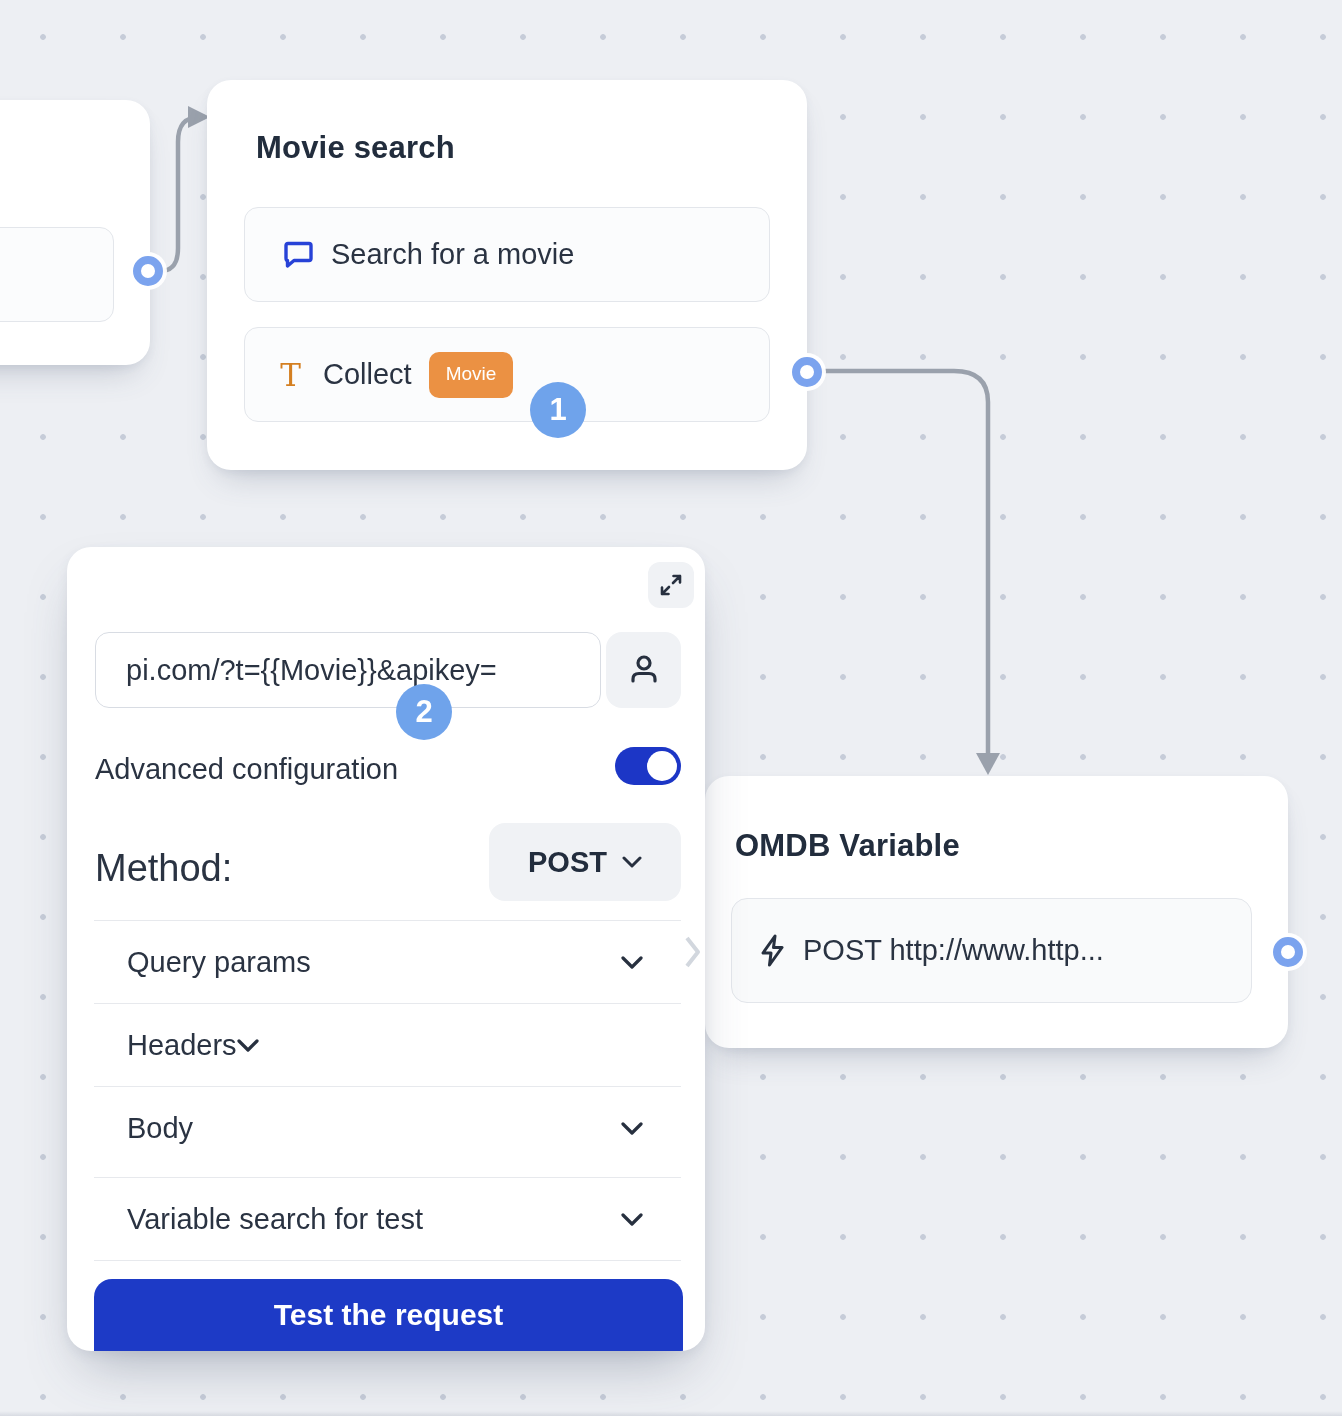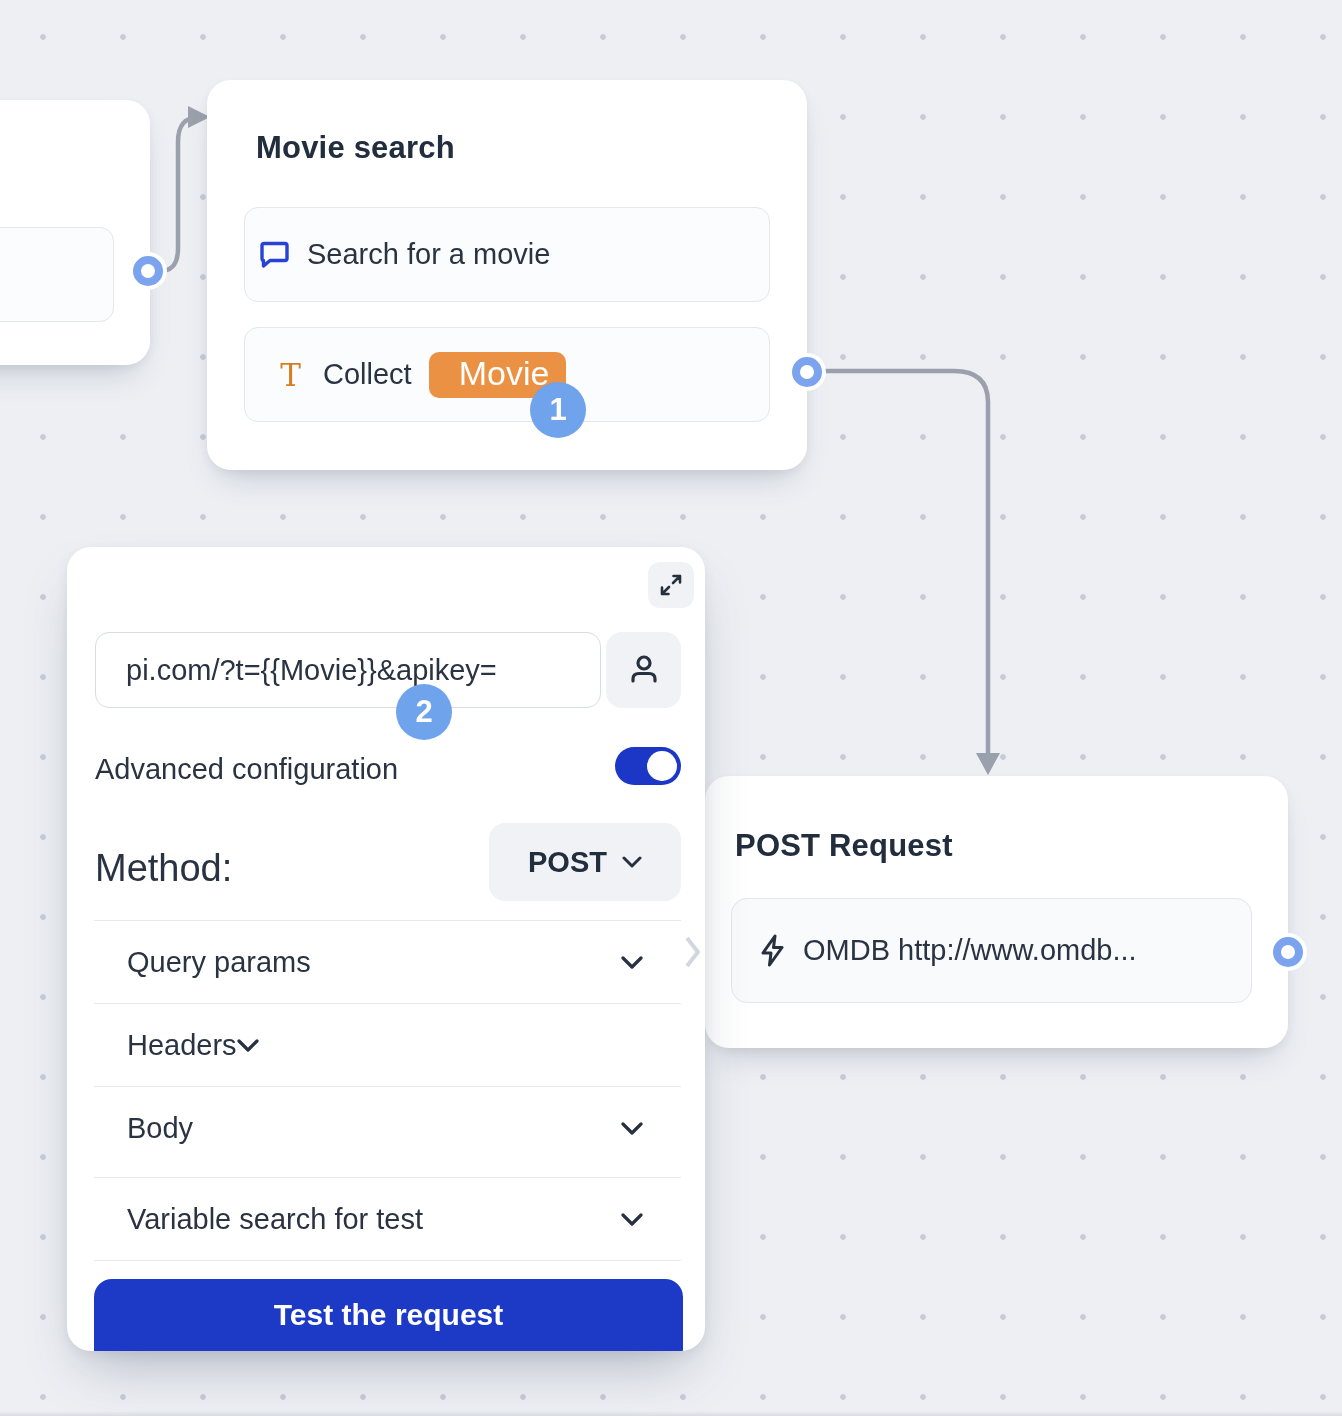--- a/index.html
+++ b/index.html
@@ -35,21 +35,21 @@
     position:absolute;width:14px;height:14px;background:#fff;border:8px solid #7BA3EE;
     border-radius:50%;z-index:30;box-shadow:0 0 0 4px rgba(255,255,255,.95);
   }
   .badge{
     position:absolute;width:56px;height:56px;border-radius:50%;
     background:#6FA3EB;color:#fff;font-size:31px;font-weight:700;
     display:flex;align-items:center;justify-content:center;z-index:32;
   }
   .chip{
     background:#EB9143;color:#fff;border-radius:10px;
-    padding:5px 17px 8px 30px;font-size:34px;line-height:33px;
+    padding:5px 17px 8px 17px;font-size:19px;line-height:33px;
   }
   svg.icon{display:block;}
   .gray-btn{background:#F0F2F5;border:none;display:flex;align-items:center;justify-content:center;cursor:pointer;}
 </style>
 </head>
 <body>
 
 <div id="canvas">
 
   <svg style="position:absolute;left:0;top:0;z-index:5;" width="1342" height="1416" viewBox="0 0 1342 1416" fill="none">
@@ -59,21 +59,21 @@
     <polygon points="976,753 1000,753 988,775" fill="#9AA1AC"></polygon>
   </svg>
 
   <div class="card" style="left:-60px;top:100px;width:210px;height:265px;z-index:10;"></div>
   <div class="node-row" style="left:-40px;top:227px;width:154px;height:95px;z-index:11;"></div>
   <div class="port" style="left:133px;top:256px;"></div>
 
   <div class="card" style="left:207px;top:80px;width:600px;height:390px;z-index:10;"></div>
   <div class="node-title" style="left:256px;top:130px;z-index:11;">Movie search</div>
 
-  <div class="node-row" style="left:244px;top:207px;width:526px;height:95px;z-index:11;padding-left:14px;gap:17px;">
+  <div class="node-row" style="left:244px;top:207px;width:526px;height:95px;z-index:11;padding-left:38px;gap:17px;">
     <svg class="icon" width="31" height="29" viewBox="0 0 31 29">
       <path d="M5 3.5 H26 Q28 3.5 28 5.5 V18.5 Q28 20.5 26 20.5 H11 L4.5 26 V20.5 Q3 20.5 3 18 V5.5 Q3 3.5 5 3.5 Z" fill="none" stroke="#2742D7" stroke-width="3.4" stroke-linejoin="round"></path>
     </svg>
     <span class="row-label">Search for a movie</span>
   </div>
 
   <div class="node-row" style="left:244px;top:327px;width:526px;height:95px;z-index:11;padding-left:30px;gap:17px;">
     <span style="font-family:'DejaVu Serif','Liberation Serif',serif;font-size:31px;color:#D47F21;width:31px;text-align:center;">T</span>
     <span class="row-label">Collect</span>
     <span class="chip">Movie</span>
@@ -144,27 +144,27 @@
       </div>
     </div>
 
     <button style="position:absolute;left:27px;bottom:0;width:589px;height:72px;
                    border:none;border-radius:18px 18px 0 0;background:#1D3AC6;color:#fff;
                    font-family:'Liberation Sans','DejaVu Sans',sans-serif;
                    font-size:30px;font-weight:700;cursor:pointer;">Test the request</button>
   </div>
 
   <div class="card" style="left:705px;top:776px;width:583px;height:272px;z-index:12;"></div>
-  <div class="node-title" style="left:735px;top:828px;z-index:13;">POST Request</div>
+  <div class="node-title" style="left:735px;top:828px;z-index:13;">OMDB Variable</div>
 
   <div class="node-row" style="left:731px;top:898px;width:521px;height:105px;z-index:13;padding-left:27px;gap:17px;background:#F9FAFB;border-radius:16px;">
     <svg class="icon" width="27" height="33" viewBox="0 0 27 33">
       <path d="M16 2 L4 19 H12 L10.5 31 L23 13.5 H14.5 Z" fill="none" stroke="#27303F" stroke-width="3" stroke-linejoin="round"></path>
     </svg>
-    <span class="row-label">OMDB http://www.omdb...</span>
+    <span class="row-label">POST http://www.http...</span>
   </div>
 
   <svg style="position:absolute;left:684px;top:935px;z-index:31;" width="18" height="34" viewBox="0 0 18 34">
     <polyline points="3,3 14,17 3,31" fill="none" stroke="#D2D7DE" stroke-width="4" stroke-linejoin="round"></polyline>
   </svg>
 
   <div class="port" style="left:1273px;top:937px;"></div>
 
 </div>
 

